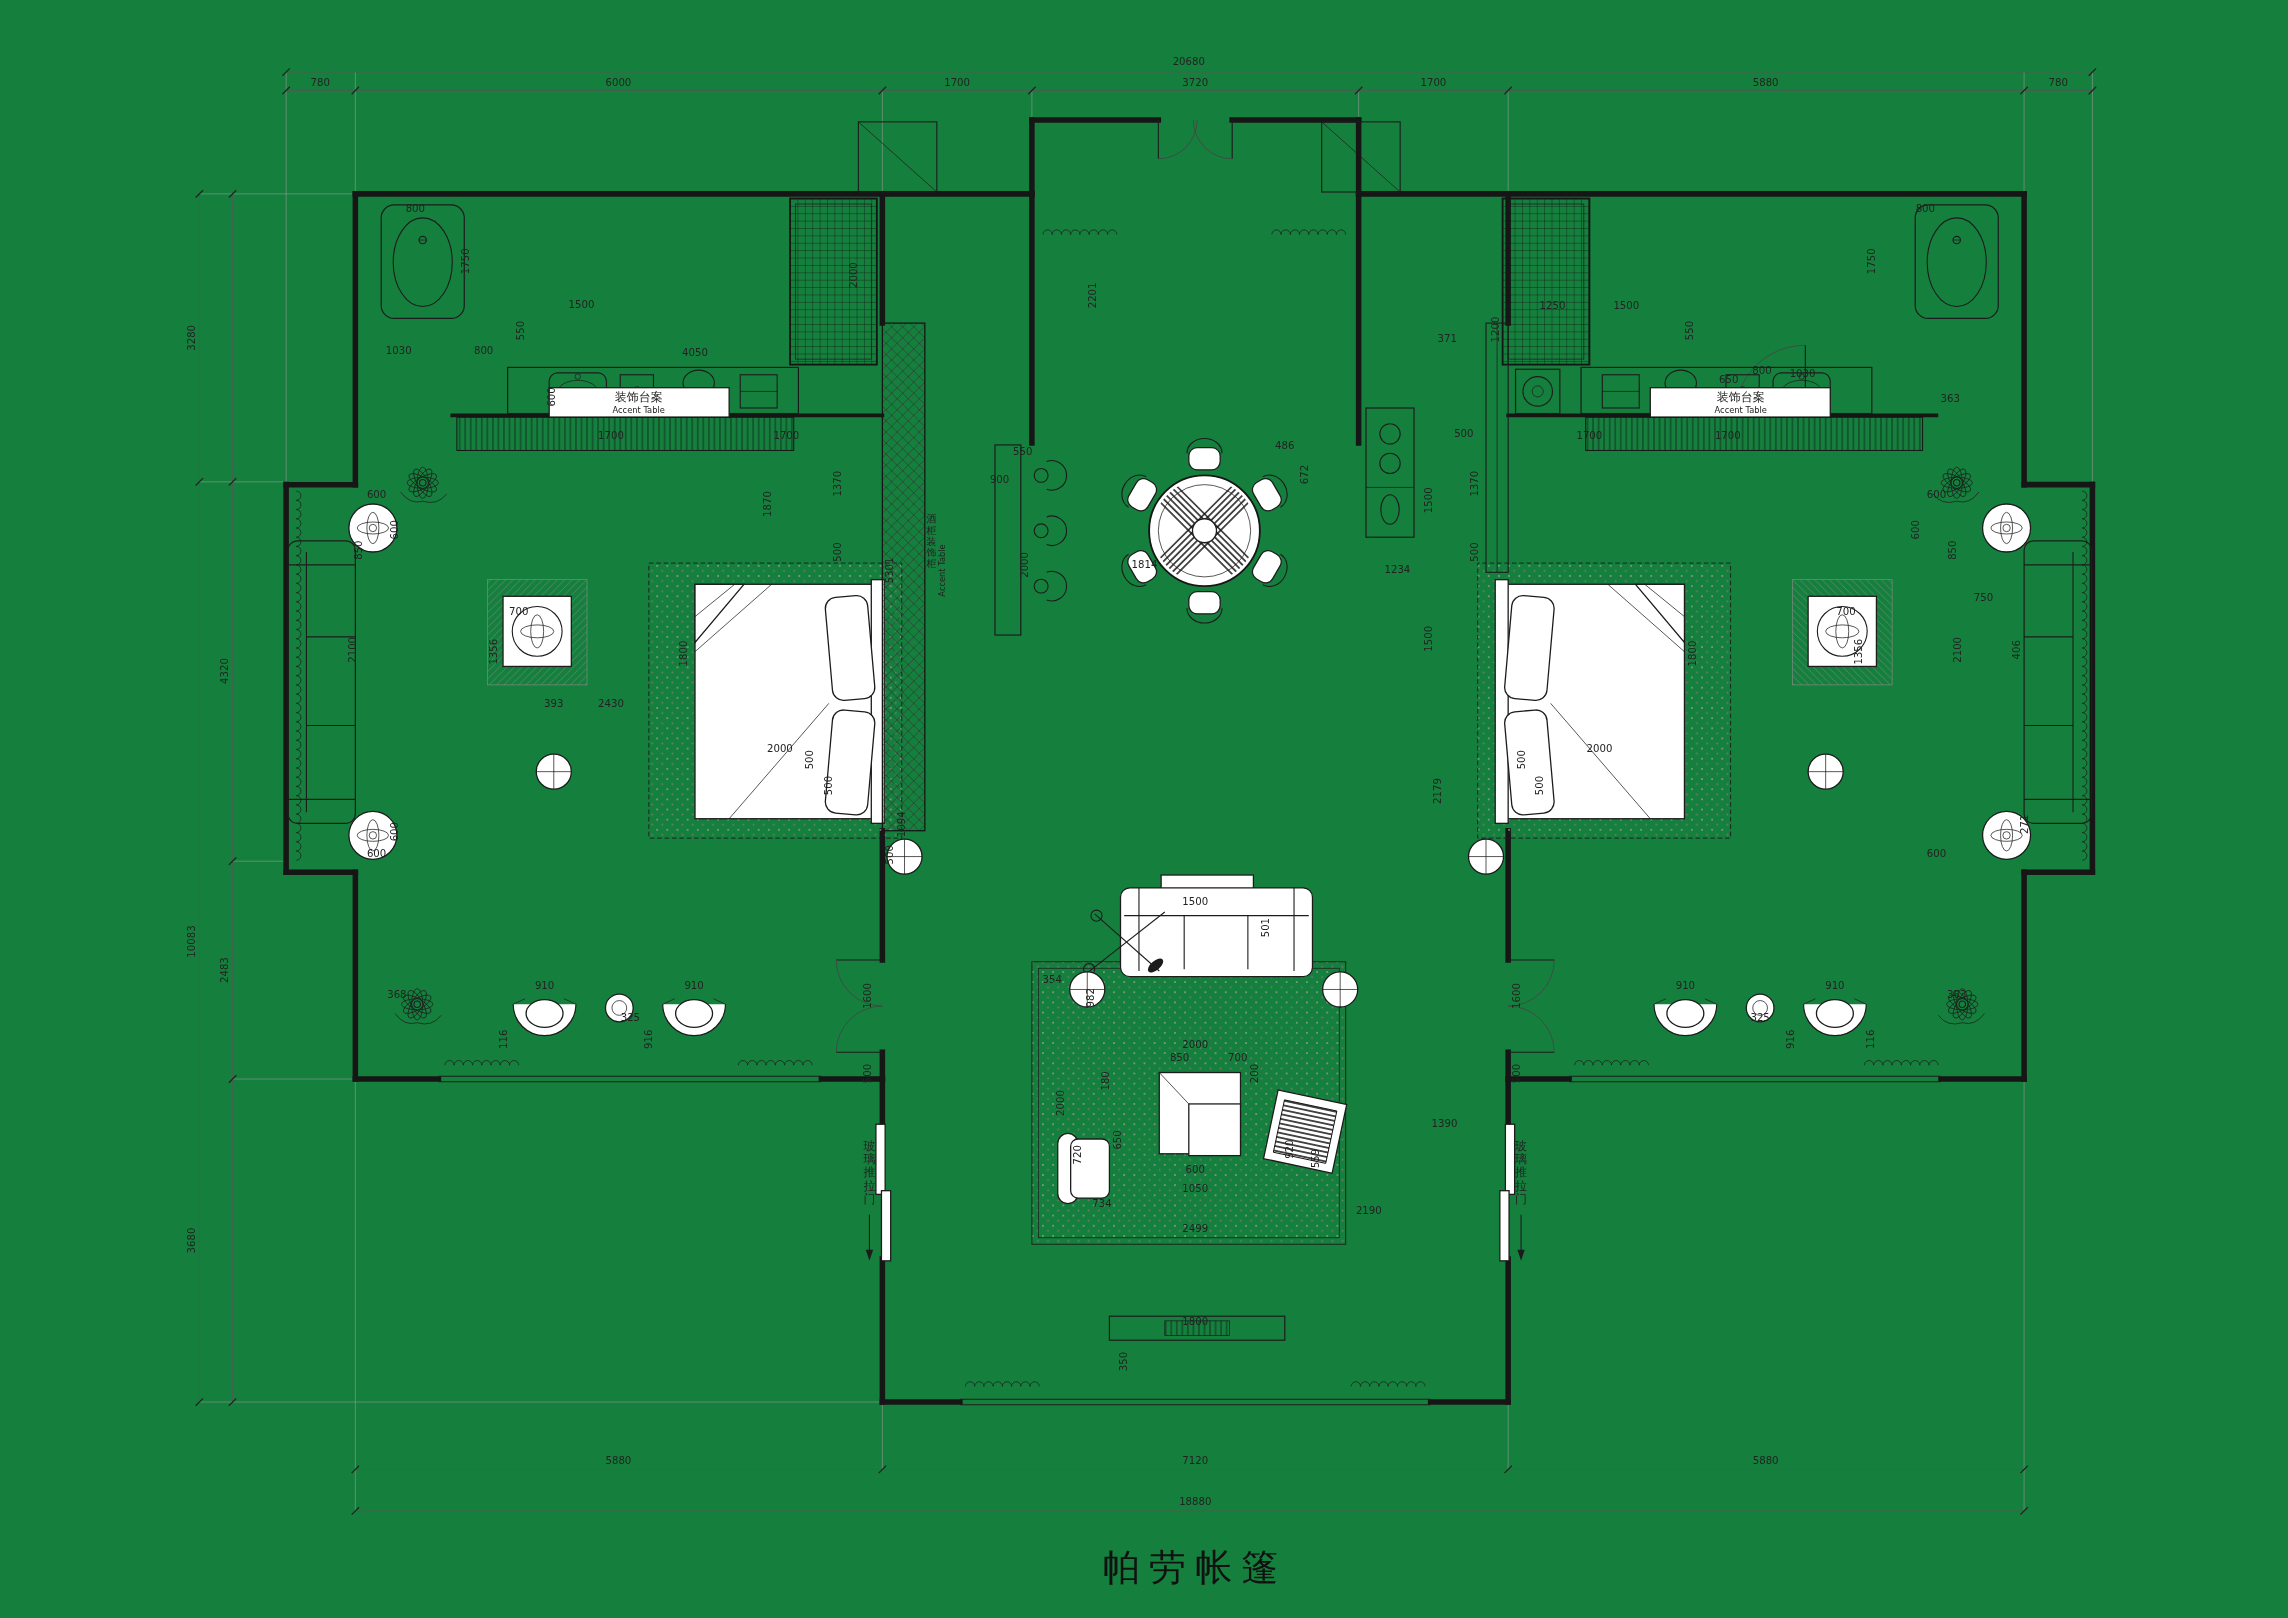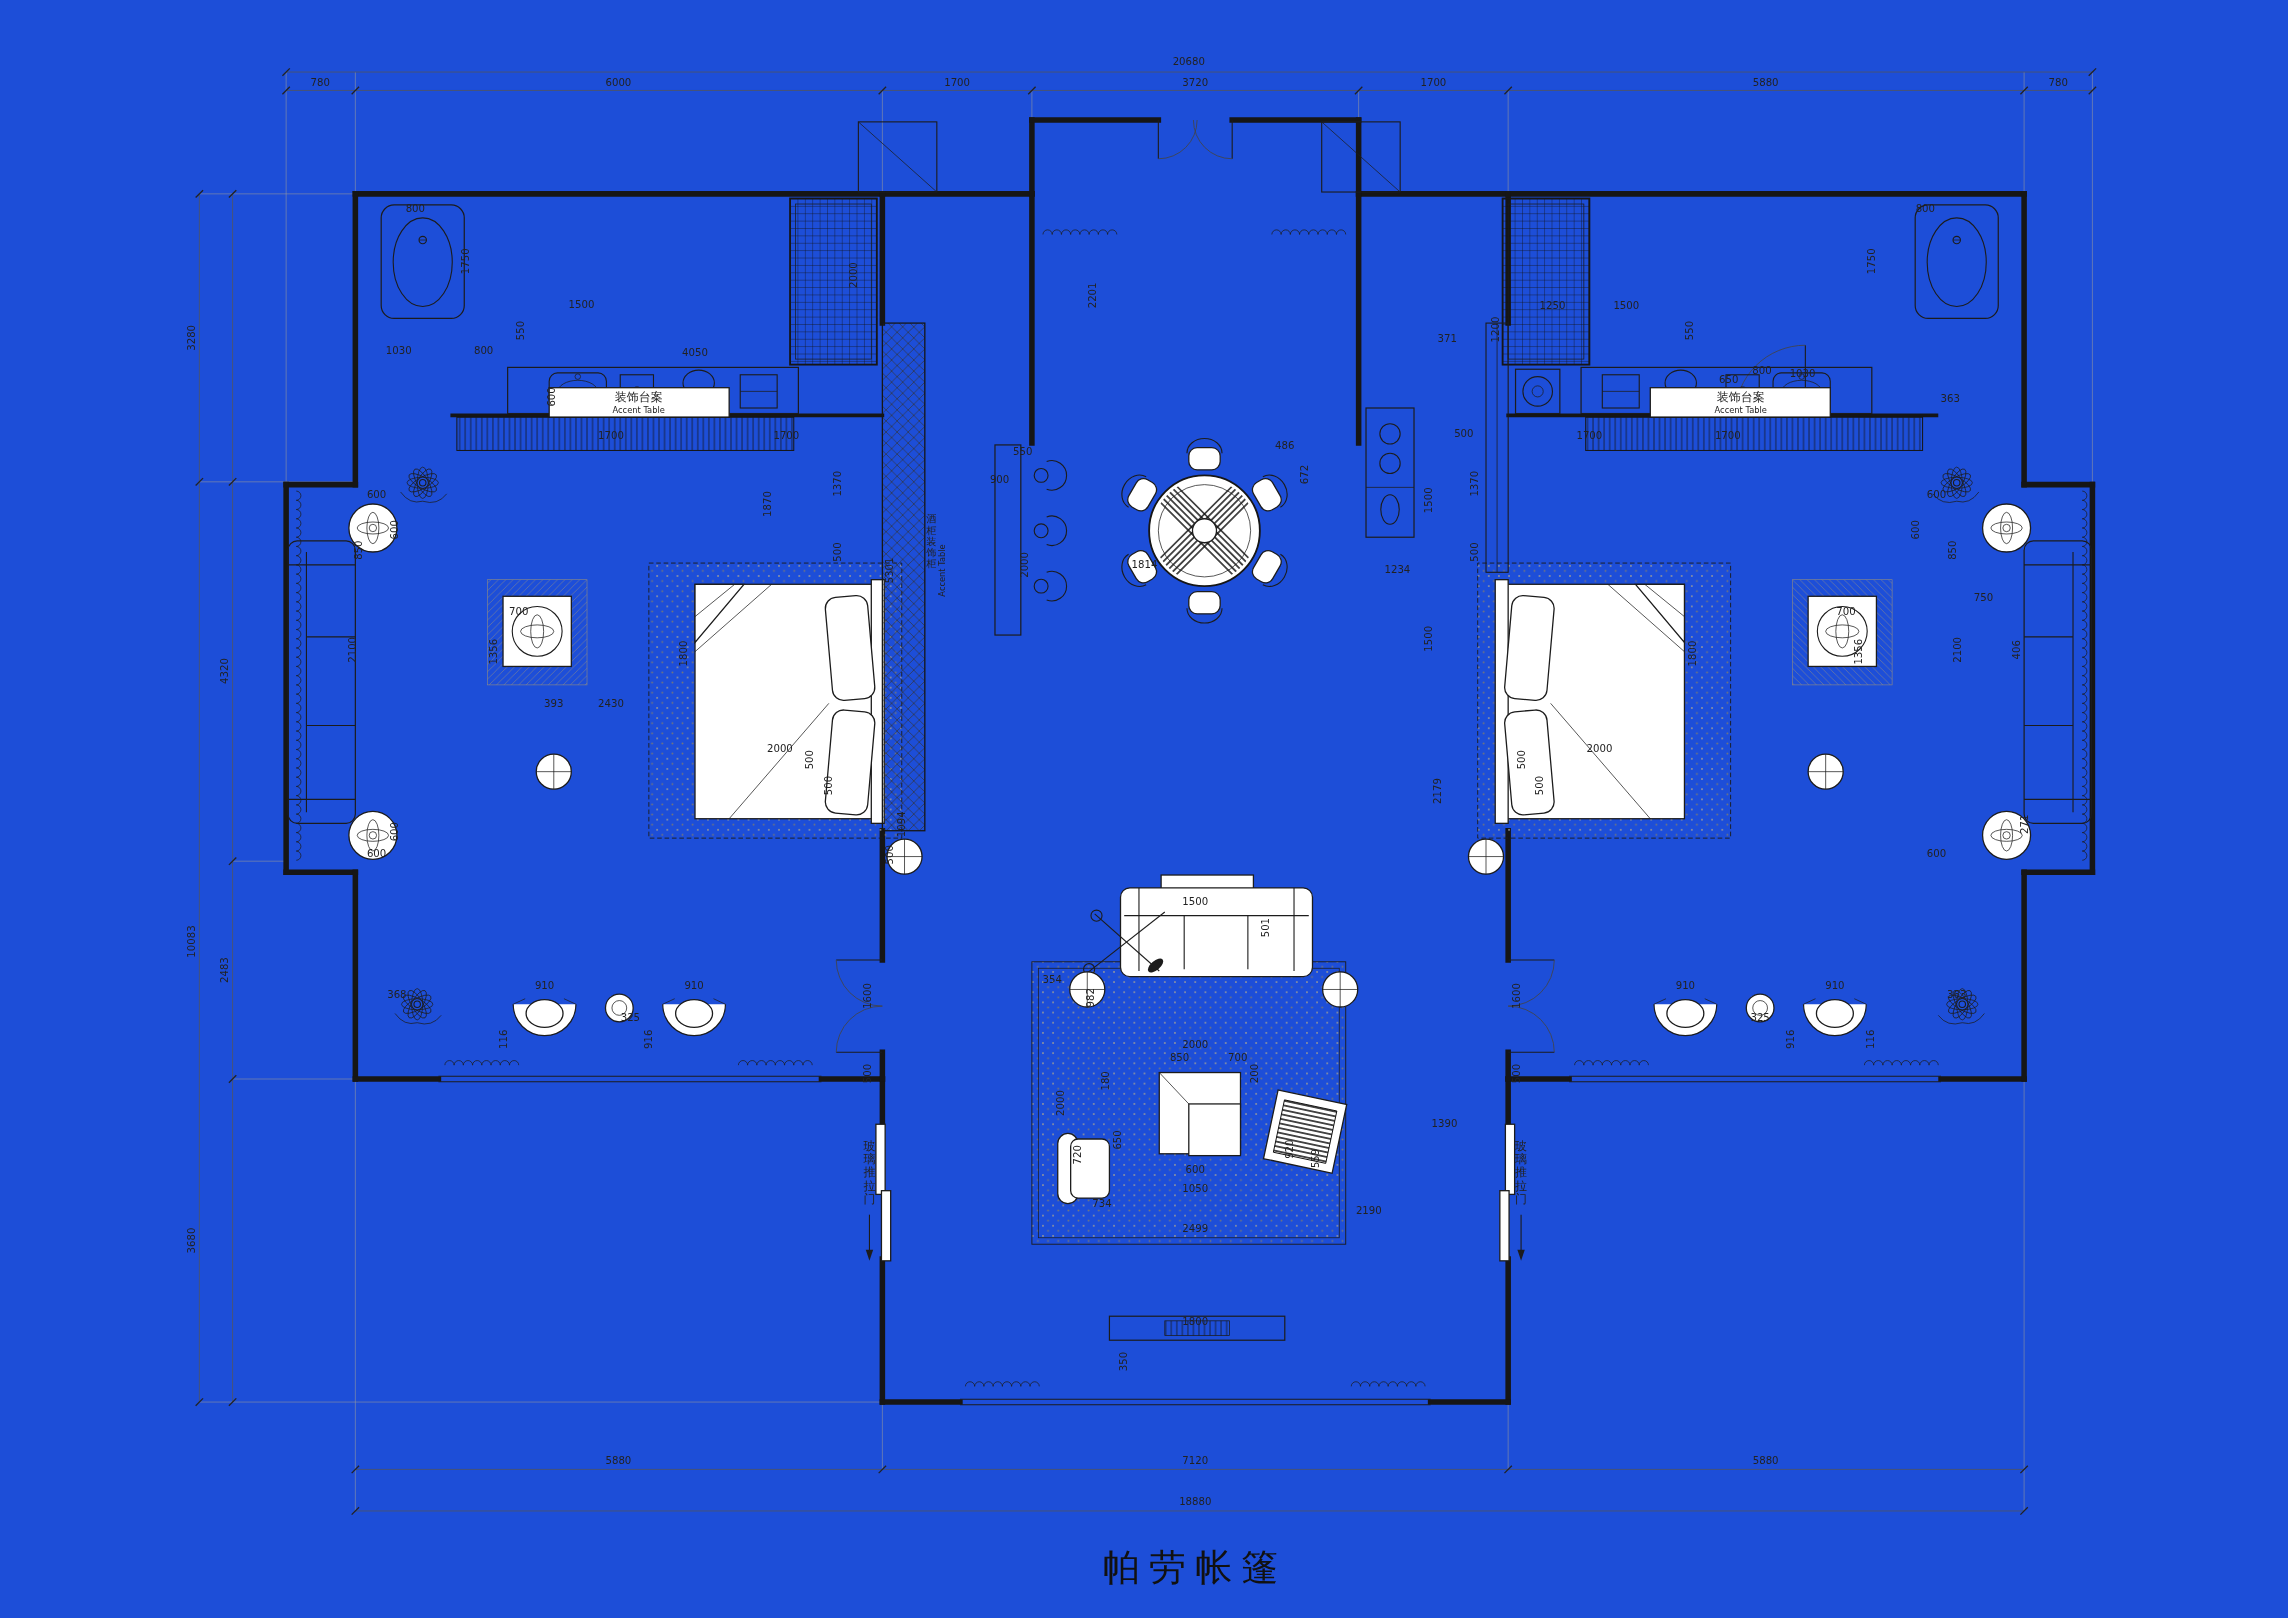--- a/index.html
+++ b/index.html
@@ -1,16 +1,16 @@
 <!DOCTYPE html>
 <html style="font-size:14.8px"><head>
 <meta charset="utf-8">
 <style>
   html,body{margin:0;padding:0;background:#fff}
-  .stage{width:2289px;height:1619px;position:relative;background:#1d4ed8}
+  .stage{width:2289px;height:1619px;position:relative;background:#15803d}
   svg{display:block}
   .wall{stroke:#161616;stroke-width:6;stroke-linecap:square;fill:none}
   .wall4{stroke:#161616;stroke-width:4;stroke-linecap:square;fill:none}
   .thin{stroke:#1c1c1c;stroke-width:1.2;fill:none}
   .t08{stroke:#1c1c1c;stroke-width:.8;fill:none}
   .furn{stroke:#1c1c1c;stroke-width:1.4;fill:#fff}
   .nf{stroke:#1c1c1c;stroke-width:1.3;fill:none}
   .win{stroke:#1c1c1c;stroke-width:1.1;fill:none}
   .dimline{stroke:#555;stroke-width:.8;fill:none}
   .ext{stroke:#9a9a9a;stroke-width:.6;fill:none}

